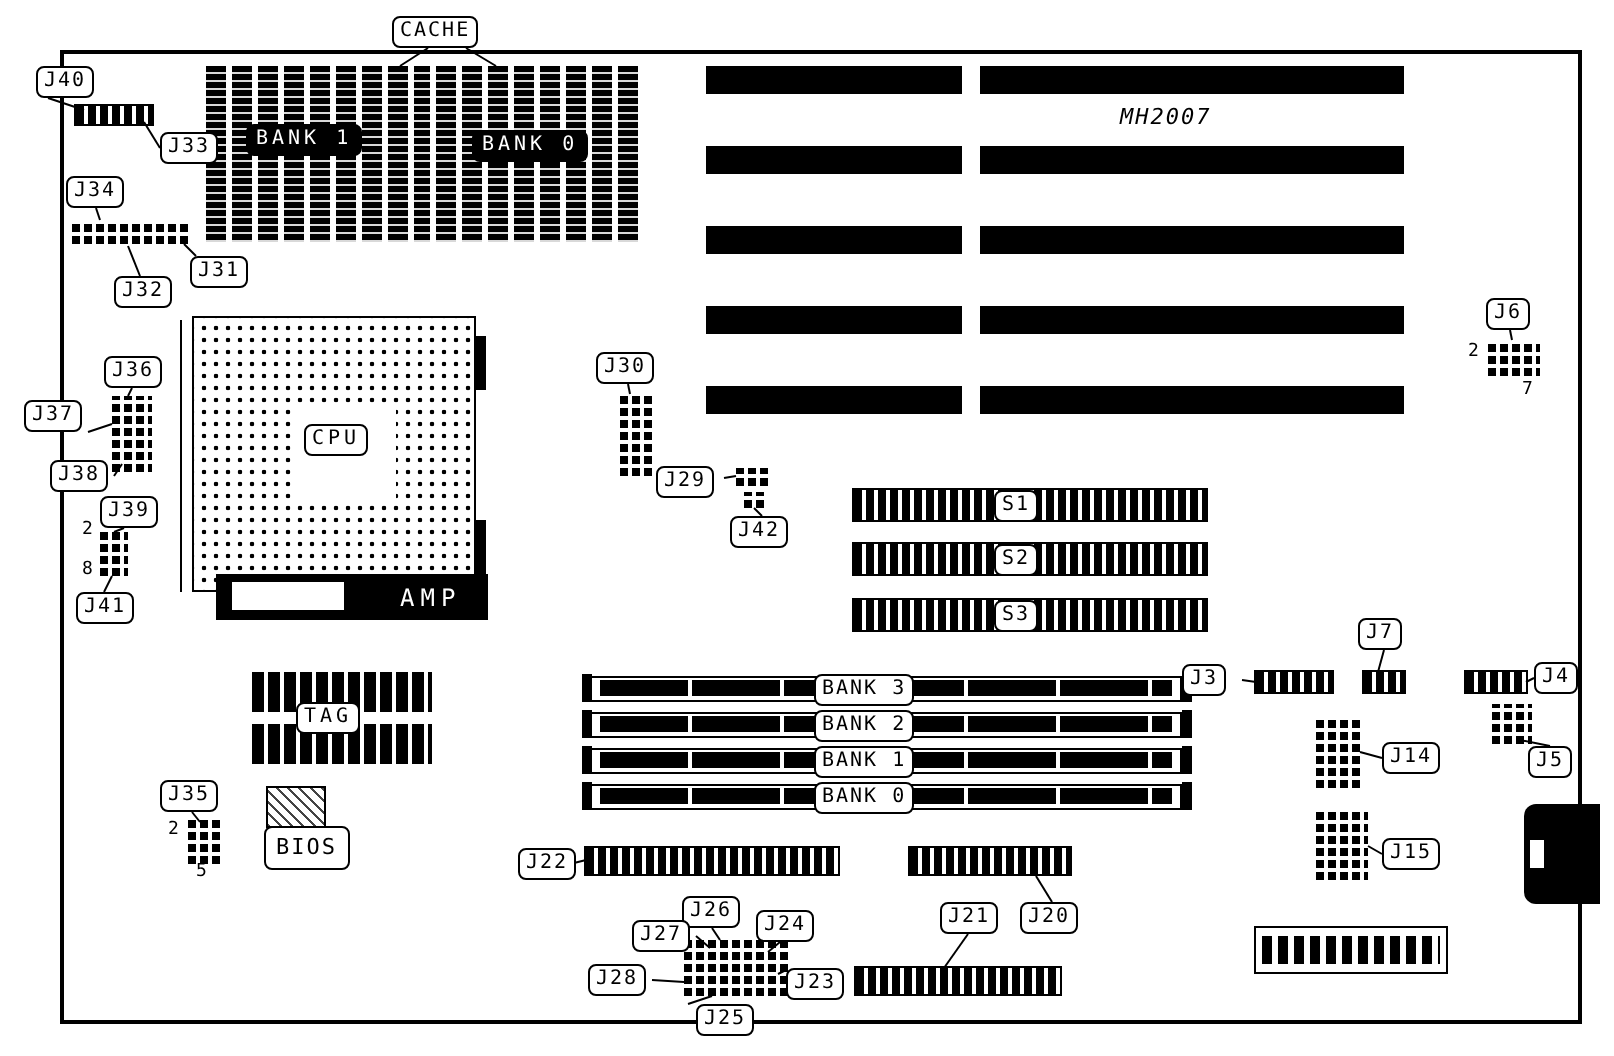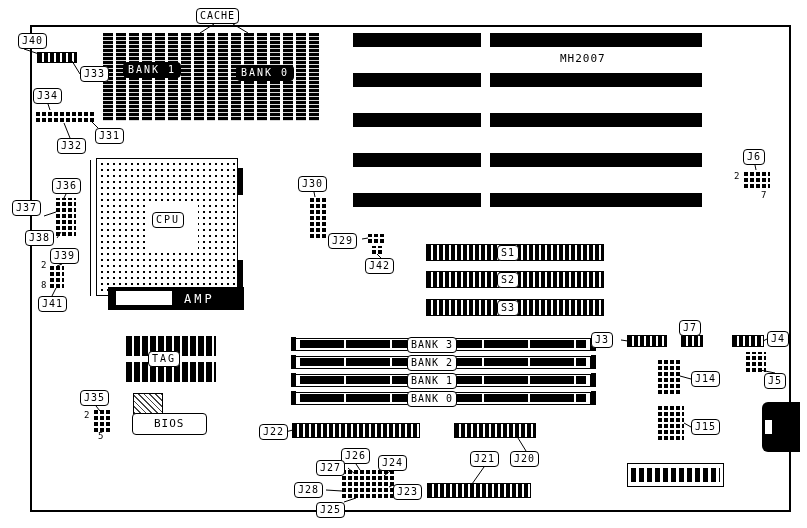--- a/index.html
+++ b/index.html
@@ -4,21 +4,21 @@
 <style>
   * { box-sizing: border-box; }
   html,body { margin:0; padding:0; background:#fff; }
   #stage { position:relative; width:807px; height:528px; background:#fff;
            font-family:"DejaVu Sans Mono", monospace; color:#000; overflow:hidden; }
   .board { position:absolute; border:2px solid #000; background:#fff; z-index:0; }
   .lbl { position:absolute; z-index:6; background:#fff; border:1px solid #000; border-radius:4px;
          padding:1px 3px; font-size:10px; line-height:12px; letter-spacing:1px; white-space:nowrap; }
   .lbl-dark { position:absolute; z-index:6; background:#000; color:#fff; border:1px solid #000;
          border-radius:4px; padding:1px 4px; font-size:10px; line-height:12px; letter-spacing:2px; white-space:nowrap; }
-  .txt { position:absolute; z-index:6; font-size:11px; letter-spacing:1px; white-space:nowrap; }
+  .txt { position:absolute; z-index:6; font-size:11px; letter-spacing:1px; white-space:nowrap;font-style:italic; }
   .pin { position:absolute; z-index:6; font-size:9px; line-height:9px; }
   .isa { position:absolute; background:#000; z-index:2; }
   .hstripe { position:absolute; z-index:2;
          background:repeating-linear-gradient(90deg, #000 0 4px, #fff 4px 6px);
          outline:1px solid #000; }
   .grid-conn { position:absolute; z-index:2; background-color:#000;
          background-image:repeating-linear-gradient(90deg, transparent 0 4px, #fff 4px 6px),
                           repeating-linear-gradient(0deg, transparent 0 4px, #fff 4px 6px); }
   .chips { position:absolute; z-index:1; background-color:#000; }
   .chips-bank { background-image:repeating-linear-gradient(90deg, transparent 0 10px, #fff 10px 13px),
@@ -69,37 +69,37 @@
 
   <div class="blackbar" style="left:90px;top:160px;width:1px;height:136px"></div>
   <div class="socket" style="left:96px;top:158px;width:142px;height:138px"></div>
   <div class="socket-center" style="left:146px;top:202px;width:52px;height:50px"></div>
   <div class="lbl" style="left:152px;top:212px;letter-spacing:2px">CPU</div>
   <div class="blackbar" style="left:237px;top:168px;width:6px;height:27px"></div>
   <div class="blackbar" style="left:237px;top:260px;width:6px;height:27px"></div>
 
   <div class="blackbar" style="left:108px;top:287px;width:136px;height:23px"></div>
   <div class="whitebox" style="left:116px;top:291px;width:56px;height:14px"></div>
-  <div class="amp-text" style="left:184px;top:292px">AMP</div>
+  <div class="amp-text" style="left:200px;top:292px">AMP</div>
 
   <div class="lbl" style="left:52px;top:178px">J36</div>
   <div class="grid-conn" style="left:56px;top:198px;width:20px;height:38px"></div>
   <div class="lbl" style="left:12px;top:200px">J37</div>
   <div class="lbl" style="left:25px;top:230px">J38</div>
   <div class="lbl" style="left:50px;top:248px">J39</div>
   <div class="pin" style="left:41px;top:261px">2</div>
   <div class="grid-conn" style="left:50px;top:264px;width:14px;height:24px"></div>
   <div class="pin" style="left:41px;top:281px">8</div>
   <div class="lbl" style="left:38px;top:296px">J41</div>
 
   <div class="chips chips-tag" style="left:126px;top:336px;width:90px;height:48px"></div>
   <div class="lbl" style="left:148px;top:351px;letter-spacing:2px">TAG</div>
 
   <div class="bios-chip" style="left:133px;top:393px;width:30px;height:21px"></div>
-  <div class="lbl" style="left:132px;top:413px;padding:4px 21px;font-size:11px">BIOS</div>
+  <div class="lbl" style="left:132px;top:413px;padding:4px 5px;font-size:11px">BIOS</div>
 
   <div class="lbl" style="left:80px;top:390px">J35</div>
   <div class="pin" style="left:84px;top:411px">2</div>
   <div class="grid-conn" style="left:94px;top:410px;width:18px;height:22px"></div>
   <div class="pin" style="left:98px;top:432px">5</div>
 
   <div class="isa" style="left:353px;top:33px;width:128px;height:14px"></div>
   <div class="isa" style="left:490px;top:33px;width:212px;height:14px"></div>
   <div class="isa" style="left:353px;top:73px;width:128px;height:14px"></div>
   <div class="isa" style="left:490px;top:73px;width:212px;height:14px"></div>
@@ -149,21 +149,21 @@
   <div class="simm-end" style="left:591px;top:391px;width:5px;height:14px"></div>
   <div class="lbl" style="left:407px;top:391px">BANK 0</div>
 
   <div class="lbl" style="left:743px;top:149px">J6</div>
   <div class="pin" style="left:734px;top:172px">2</div>
   <div class="grid-conn" style="left:744px;top:170px;width:26px;height:18px"></div>
   <div class="pin" style="left:761px;top:191px">7</div>
 
   <div class="lbl" style="left:591px;top:332px">J3</div>
   <div class="hstripe" style="left:628px;top:336px;width:38px;height:10px"></div>
-  <div class="lbl" style="left:679px;top:320px">J7</div>
+  <div class="lbl" style="left:679px;top:309px">J7</div>
   <div class="hstripe" style="left:682px;top:336px;width:20px;height:10px"></div>
   <div class="lbl" style="left:767px;top:331px">J4</div>
   <div class="hstripe" style="left:733px;top:336px;width:30px;height:10px"></div>
 
   <div class="grid-conn" style="left:658px;top:358px;width:22px;height:36px"></div>
   <div class="lbl" style="left:691px;top:371px">J14</div>
   <div class="grid-conn" style="left:746px;top:352px;width:20px;height:20px"></div>
   <div class="lbl" style="left:764px;top:373px">J5</div>
   <div class="grid-conn" style="left:658px;top:406px;width:26px;height:34px"></div>
   <div class="lbl" style="left:691px;top:419px">J15</div>
@@ -177,21 +177,21 @@
   <div class="hstripe" style="left:428px;top:484px;width:102px;height:13px"></div>
   <div class="lbl" style="left:470px;top:451px">J21</div>
   <div class="lbl" style="left:510px;top:451px">J20</div>
 
   <div class="grid-conn" style="left:342px;top:470px;width:54px;height:28px"></div>
   <div class="lbl" style="left:341px;top:448px">J26</div>
   <div class="lbl" style="left:316px;top:460px">J27</div>
   <div class="lbl" style="left:378px;top:455px">J24</div>
   <div class="lbl" style="left:294px;top:482px">J28</div>
   <div class="lbl" style="left:393px;top:484px">J23</div>
-  <div class="lbl" style="left:316px;top:502px">J25</div>
+  <div class="lbl" style="left:348px;top:502px">J25</div>
 
   <div class="powercon" style="left:627px;top:463px;width:97px;height:24px">
     <div class="powercon-inner"></div>
   </div>
 
   <svg class="overlay" width="807" height="528">
     <g stroke="#000" stroke-width="1">
       <line x1="214" y1="24" x2="200" y2="33"></line>
       <line x1="233" y1="24" x2="248" y2="33"></line>
       <line x1="24" y1="49" x2="42" y2="55"></line>

